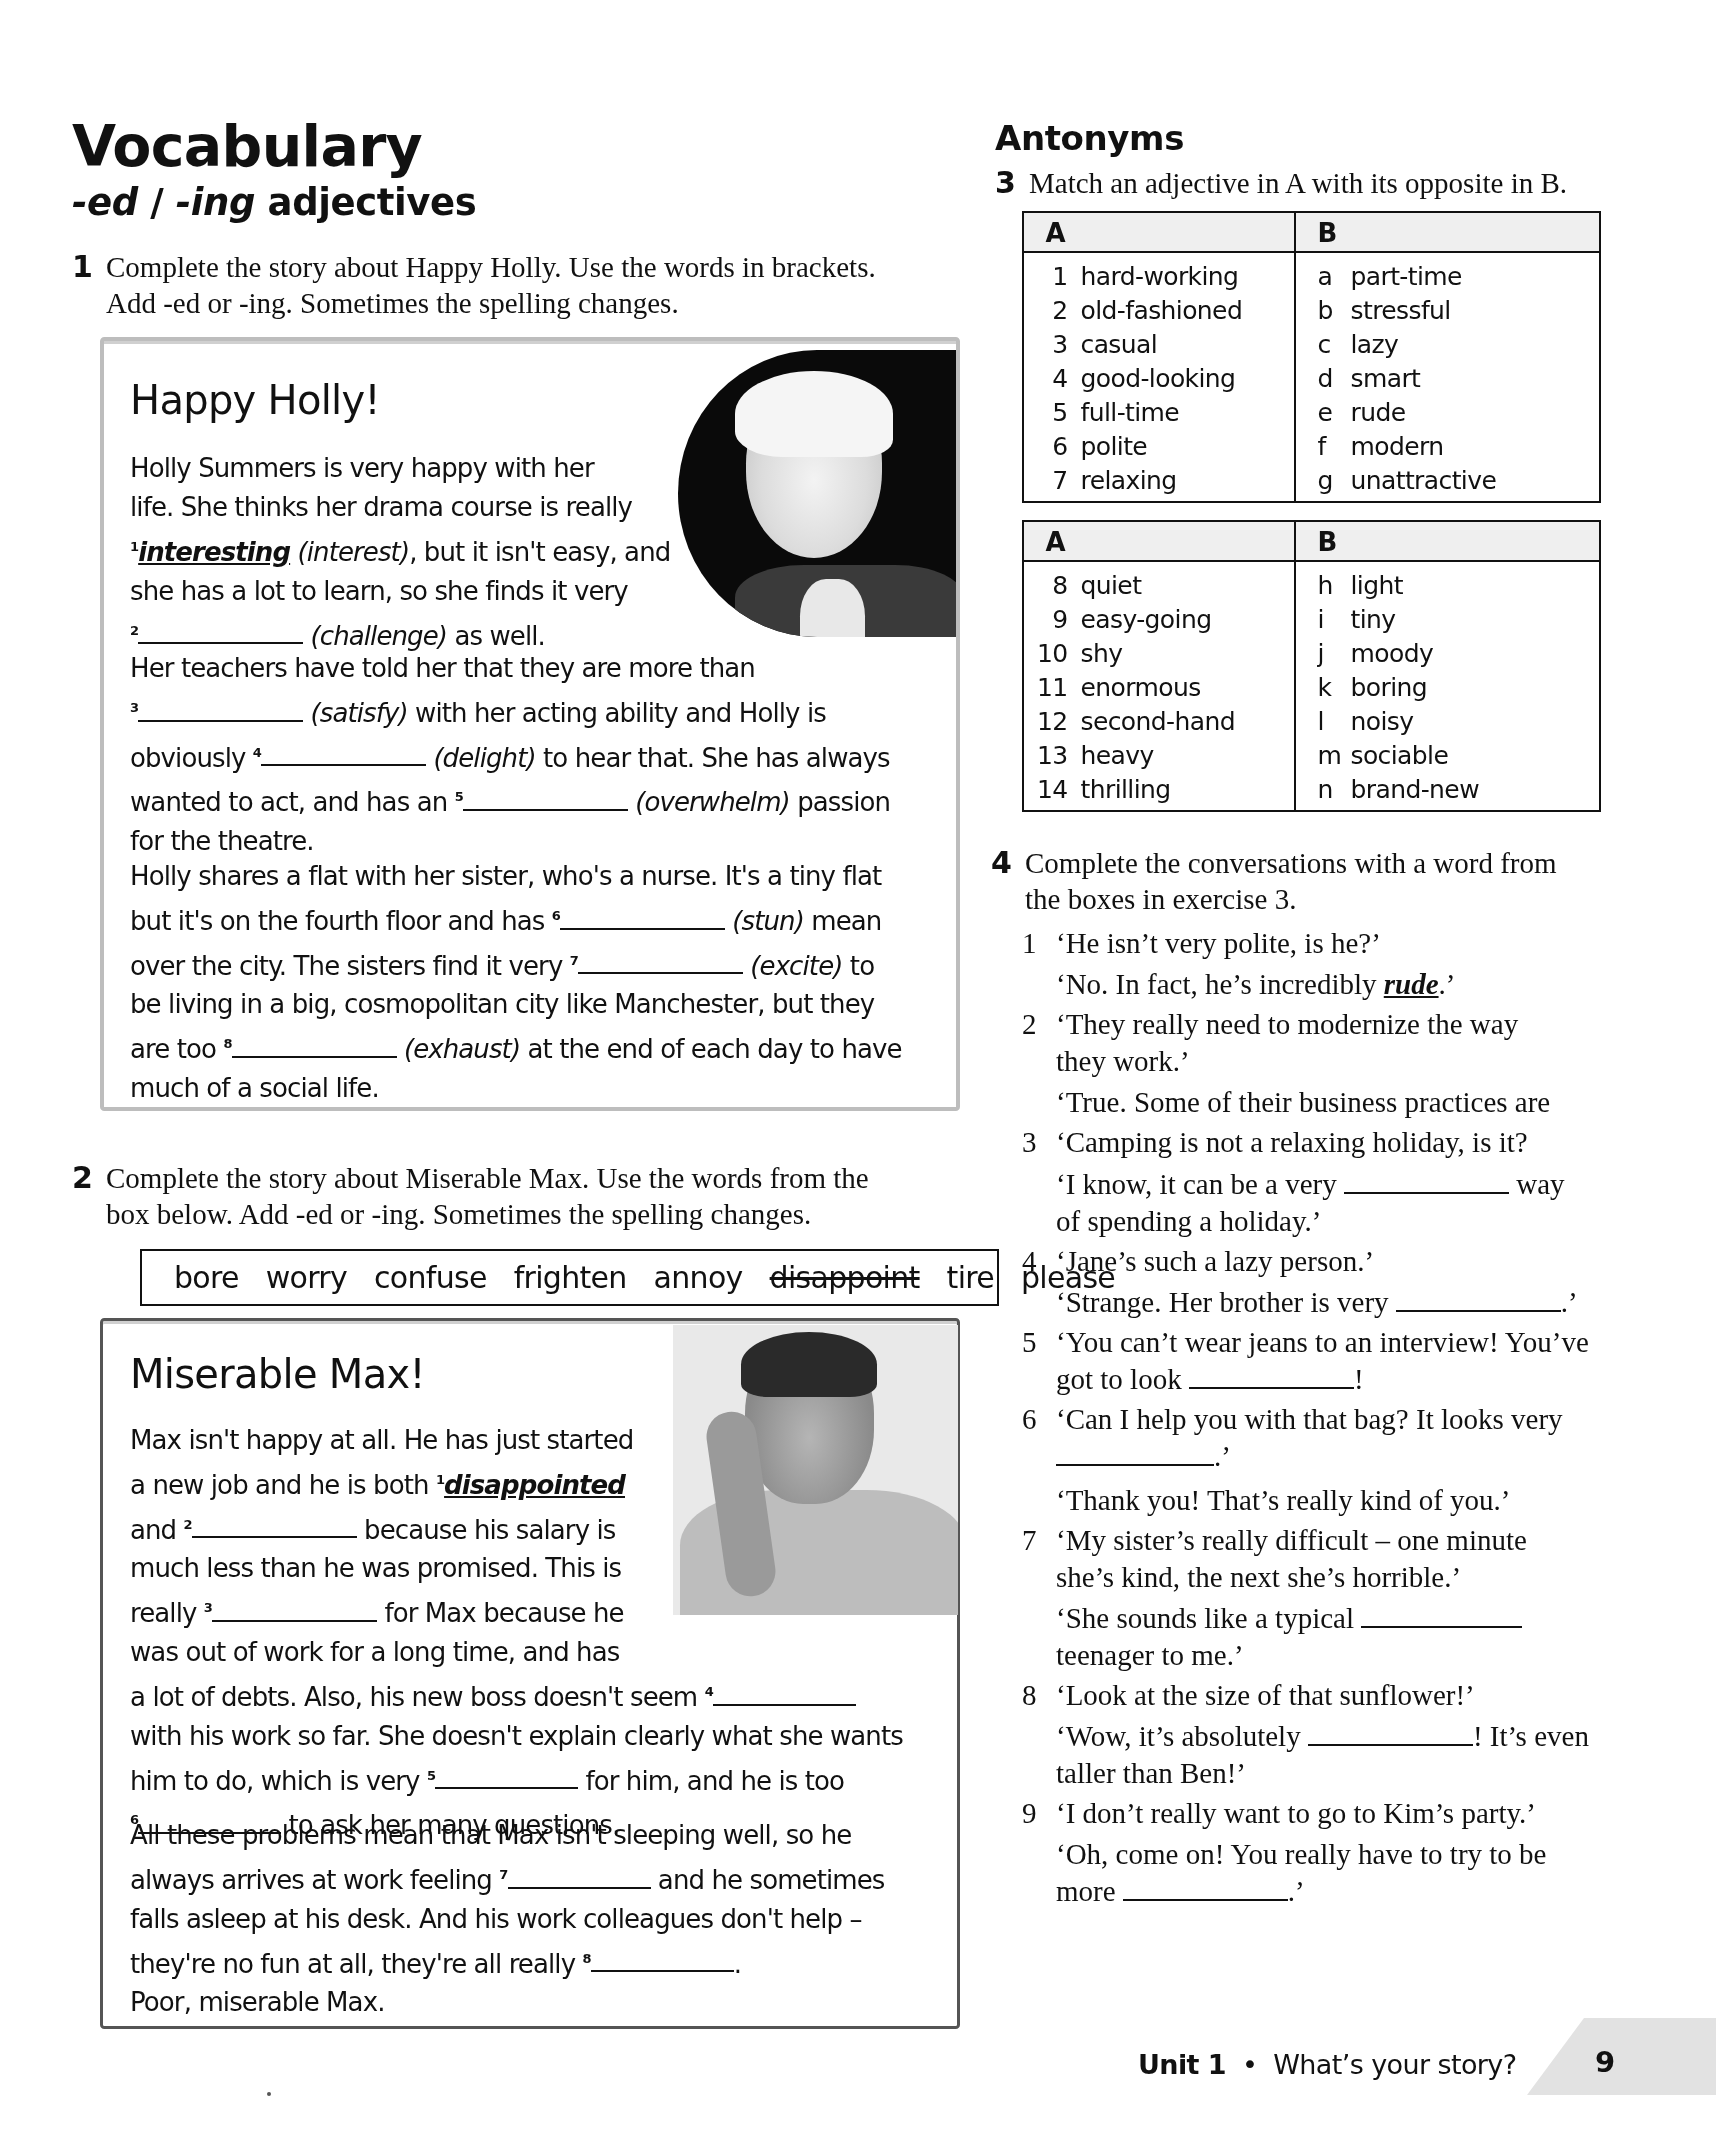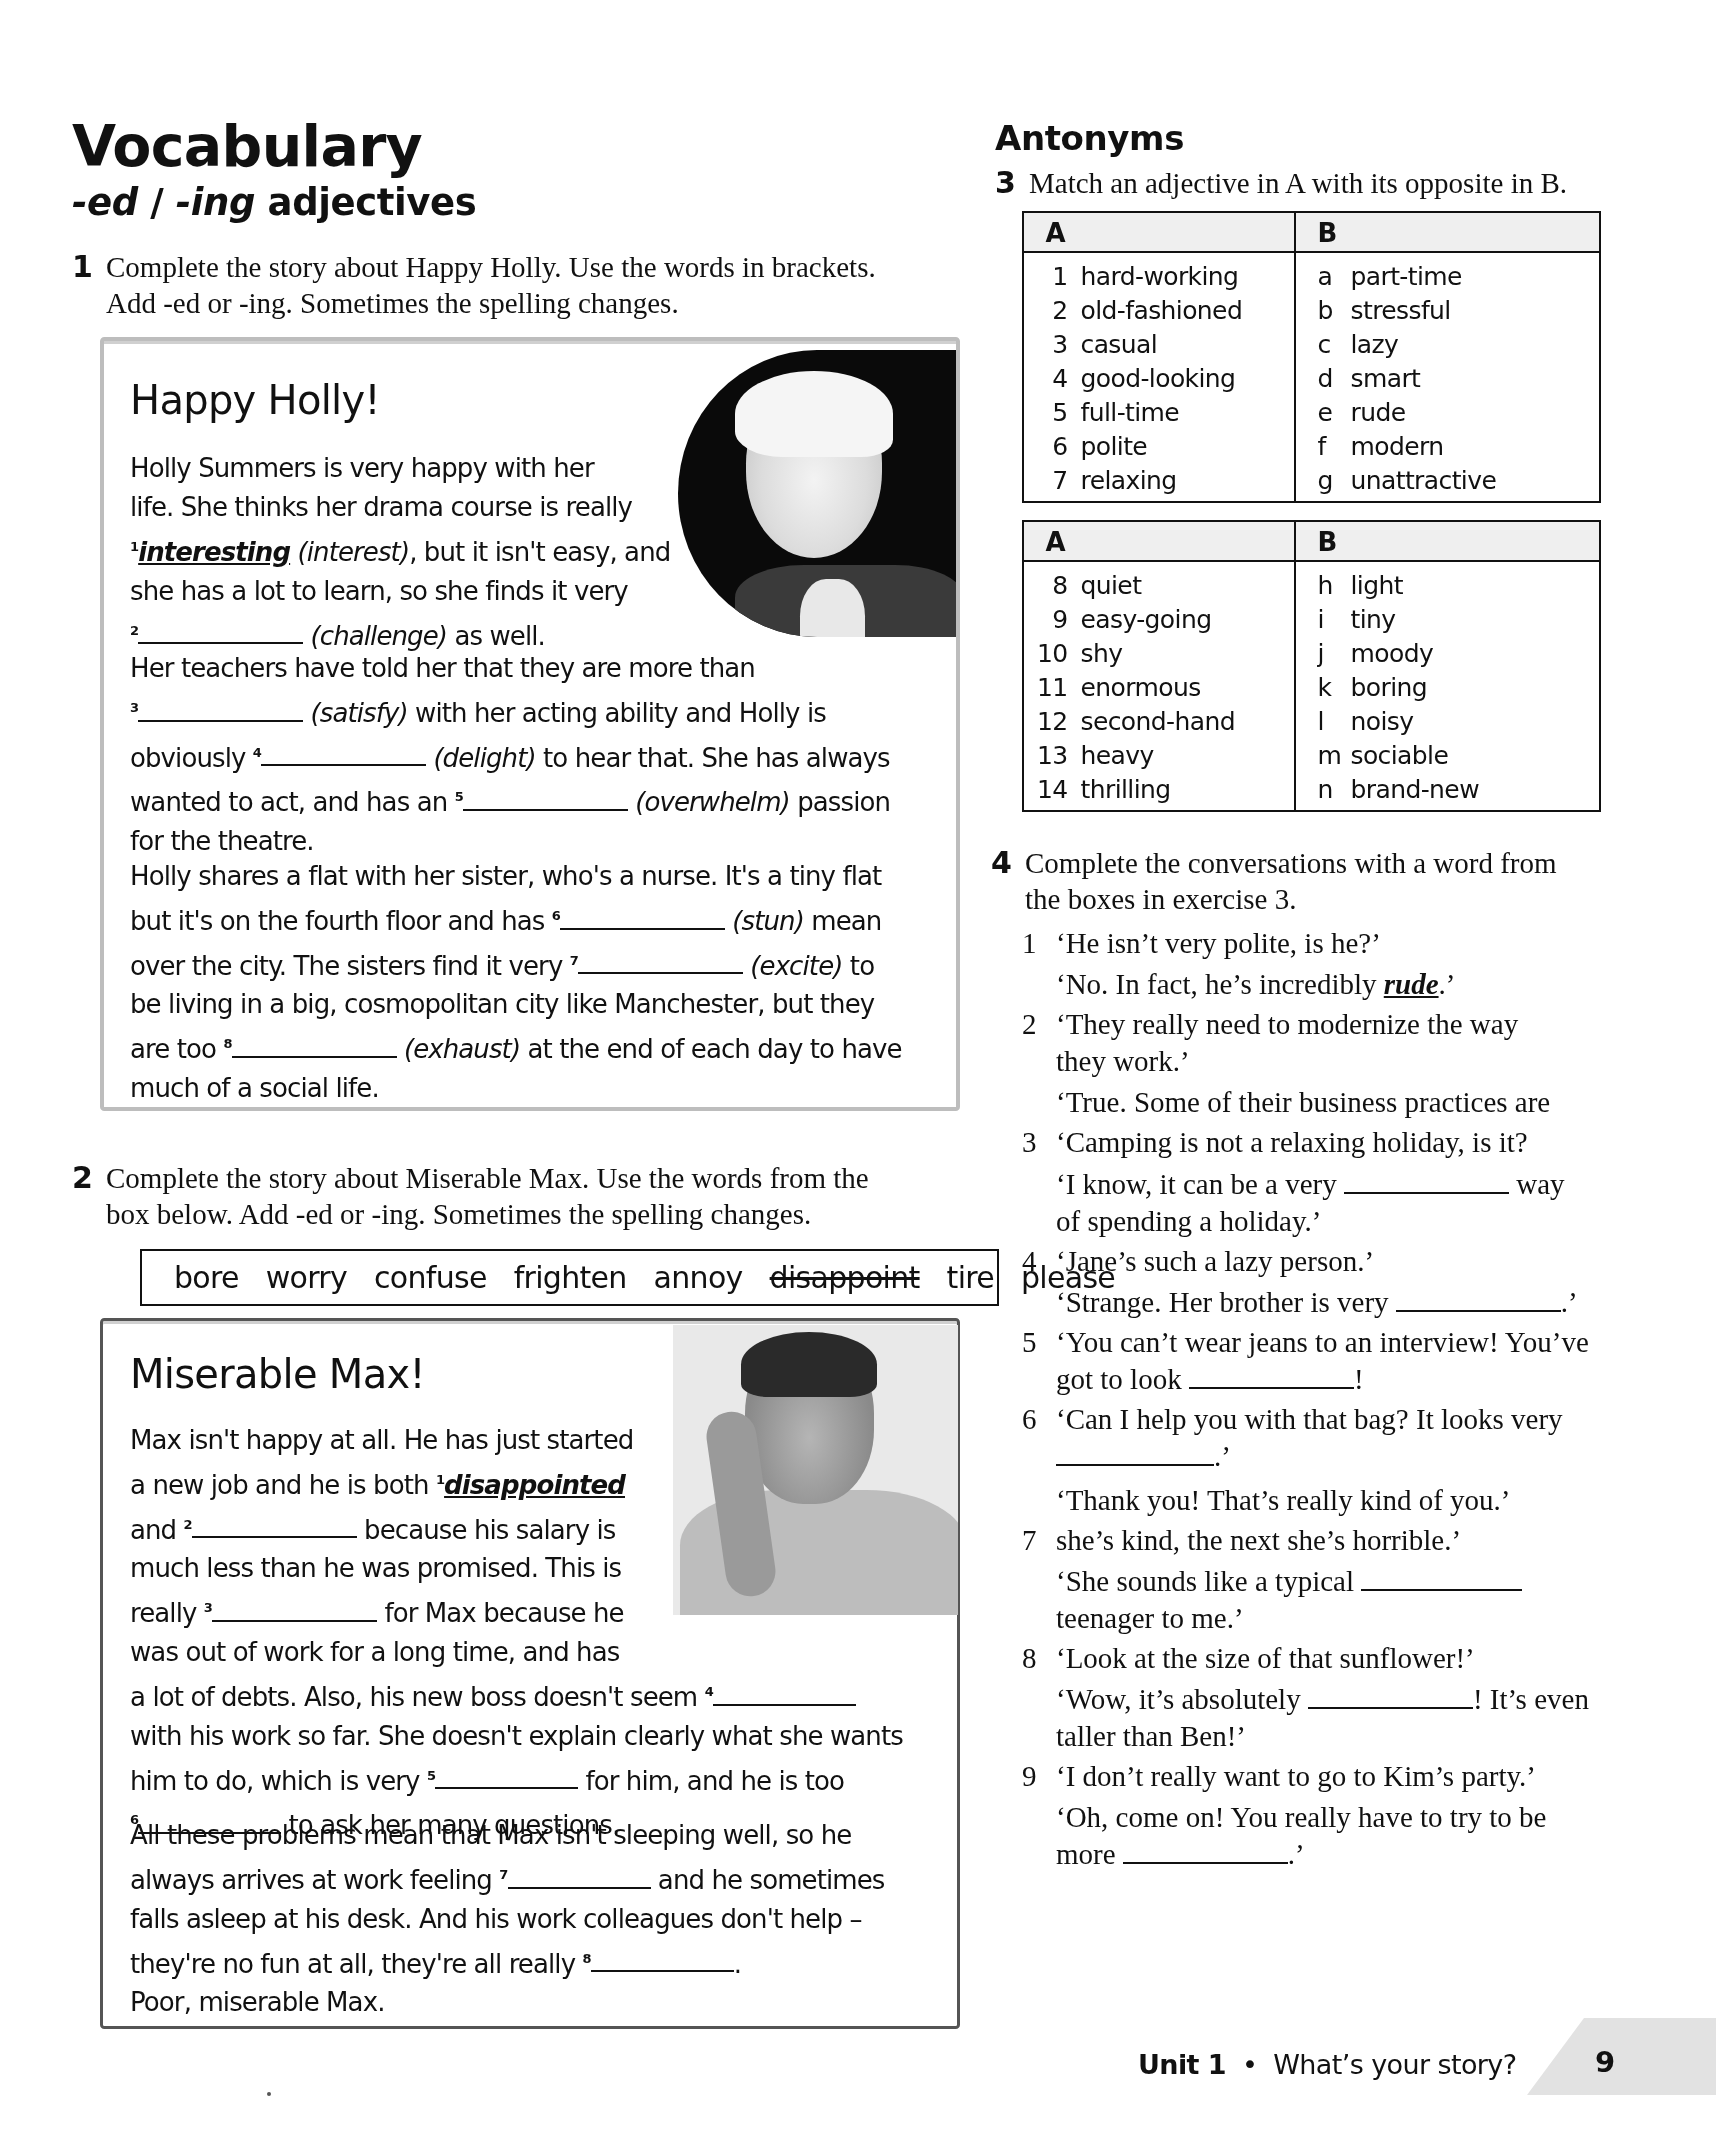--- a/index.html
+++ b/index.html
@@ -345,20 +345,21 @@
 
   <div class="q" style="margin-top:2.9px">
     <span class="qn">6</span>
     <div>‘Can I help you with that bag? It looks very</div>
     <div><span class="blank" style="width:158px"></span><span>.’</span></div>
     <div style="margin-top:7.2px">‘Thank you! That’s really kind of you.’</div>
   </div>
 
   <div class="q" style="margin-top:2.9px">
     <span class="qn">7</span>
+    <div>‘My sister’s really difficult – one minute</div>
     <div>she’s kind, the next she’s horrible.’</div>
     <div style="margin-top:4.3px"><span>‘She sounds like a typical </span><span class="blank" style="width:161px"></span></div>
     <div>teenager to me.’</div>
   </div>
 
   <div class="q" style="margin-top:2.9px">
     <span class="qn">8</span>
     <div>‘Look at the size of that sunflower!’</div>
     <div style="margin-top:4.3px"><span>‘Wow, it’s absolutely </span><span class="blank"></span><span>! It’s even</span></div>
     <div>taller than Ben!’</div>

